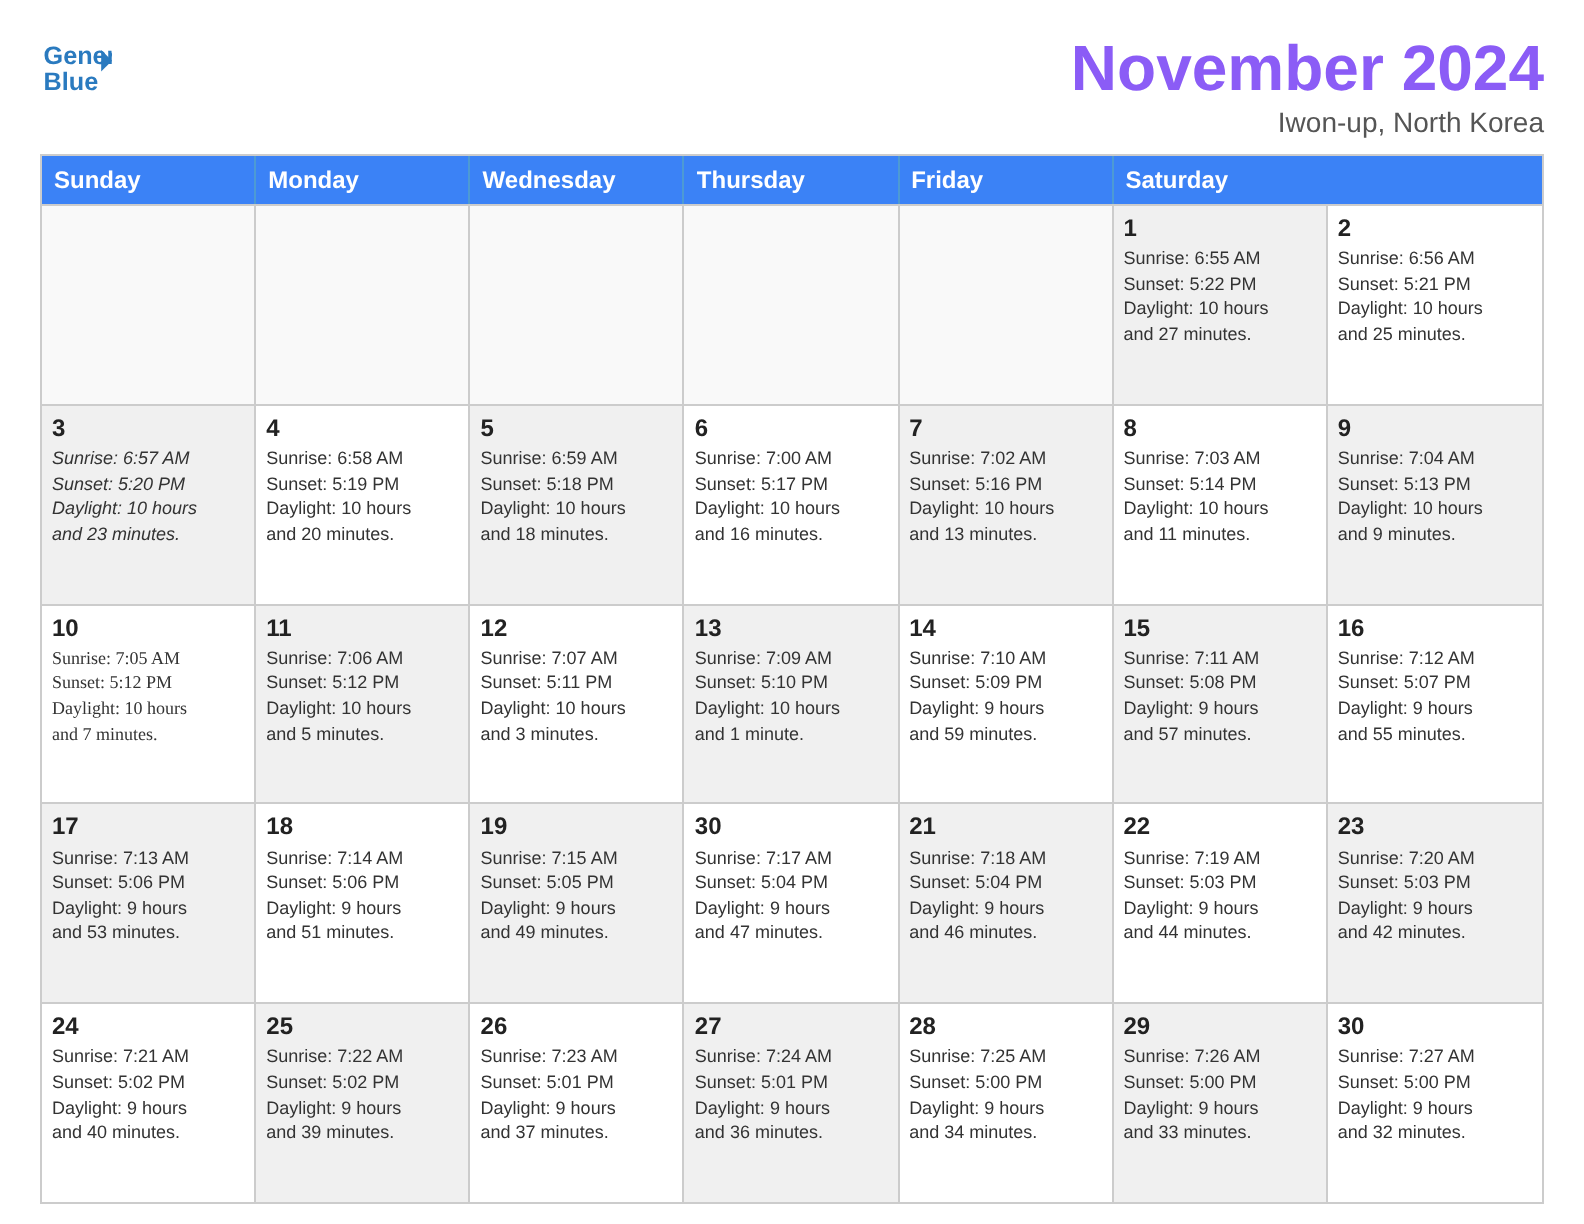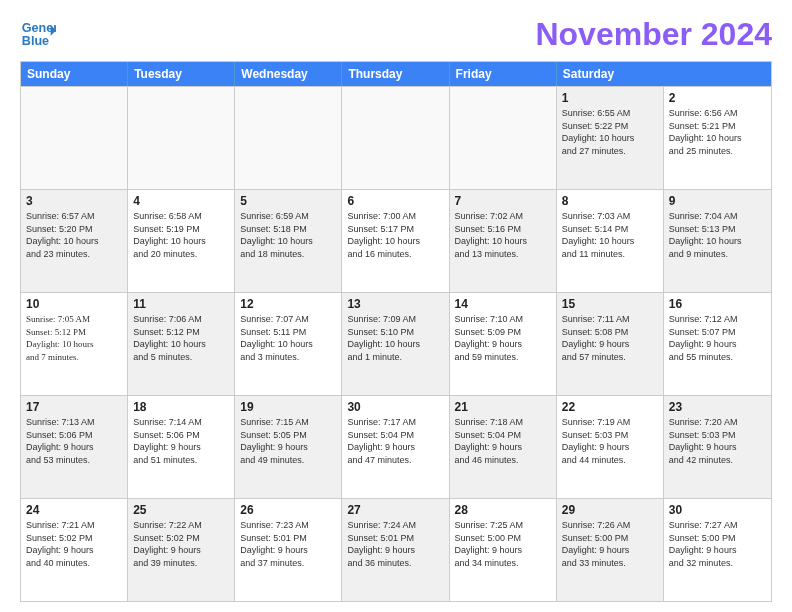--- a/index.html
+++ b/index.html
@@ -107,27 +107,28 @@
   <div class="header">
     <div class="logo">
       <svg class="logo-icon" viewBox="0 0 40 40">
         <text x="2" y="18" font-size="14" font-weight="bold" fill="#2a7abf">General</text>
         <text x="2" y="32" font-size="14" font-weight="bold" fill="#2a7abf">Blue</text>
         <polygon points="34,10 40,16 34,22" fill="#2a7abf"></polygon>
       </svg>
     </div>
     <div class="title-section">
       <div class="month-title">November 2024</div>
+      <div class="location">Iwon-up, North Korea</div>
     </div>
   </div>
 
   <div class="calendar">
     <div class="cal-header">
       <div class="cal-header-cell">Sunday</div>
-      <div class="cal-header-cell">Tuesday</div>
+      <div class="cal-header-cell">Monday</div>
       <div class="cal-header-cell">Wednesday</div>
       <div class="cal-header-cell">Thursday</div>
       <div class="cal-header-cell">Friday</div>
       <div class="cal-header-cell">Saturday</div>
     </div>
     <div class="cal-body" id="cal-body">
     <div class="cal-row">
           <div class="cal-cell empty"></div>
           <div class="cal-cell empty"></div>
           <div class="cal-cell empty"></div>
@@ -144,21 +145,21 @@
             <span class="day-num">2</span>
             <div class="cell-text" style="white-space: pre-line;">Sunrise: 6:56 AM
 Sunset: 5:21 PM
 Daylight: 10 hours
 and 25 minutes.</div>
           </div>
         </div>
         <div class="cal-row">
           <div class="cal-cell shaded">
             <span class="day-num">3</span>
-            <div class="cell-text" style="white-space: pre-line;">Sunrise: 6:57 AM
+            <div class="cell-text" style="white-space: pre-line; font-style: italic;">Sunrise: 6:57 AM
 Sunset: 5:20 PM
 Daylight: 10 hours
 and 23 minutes.</div>
           </div>
           <div class="cal-cell">
             <span class="day-num">4</span>
             <div class="cell-text" style="white-space: pre-line;">Sunrise: 6:58 AM
 Sunset: 5:19 PM
 Daylight: 10 hours
 and 20 minutes.</div>

